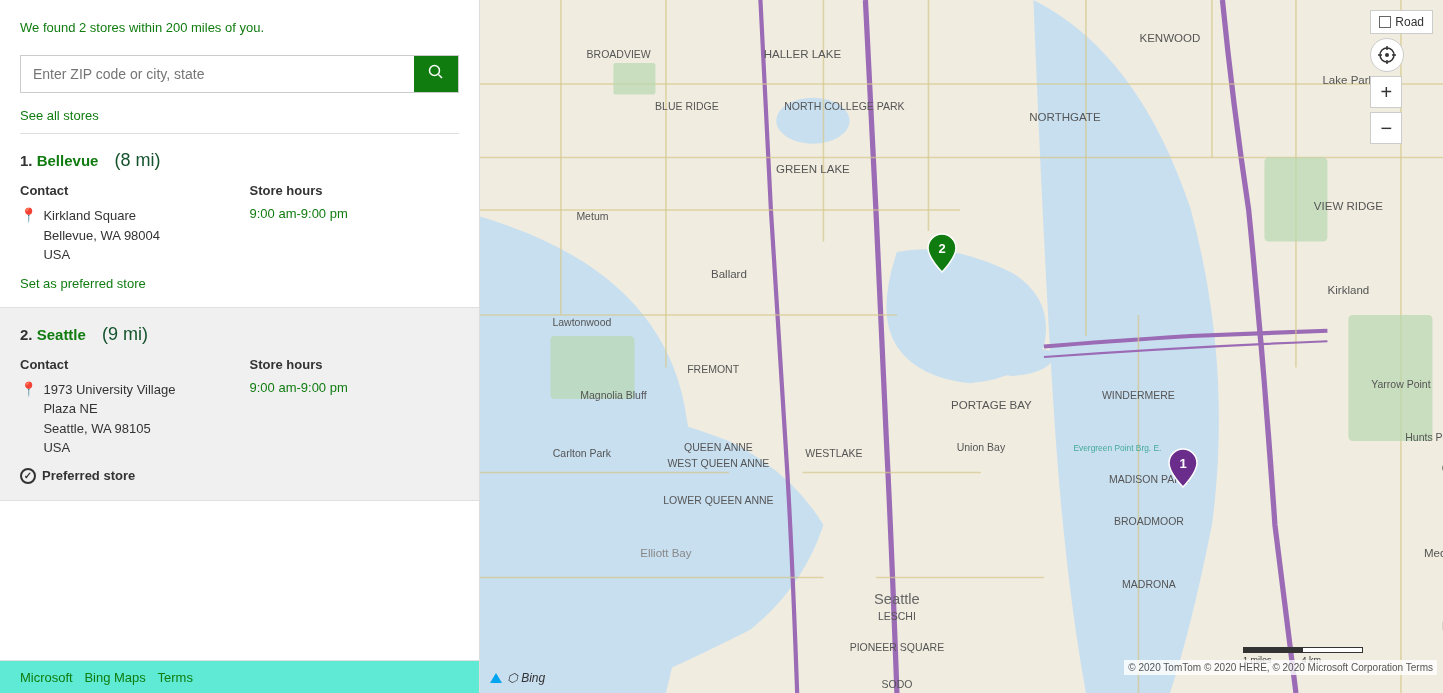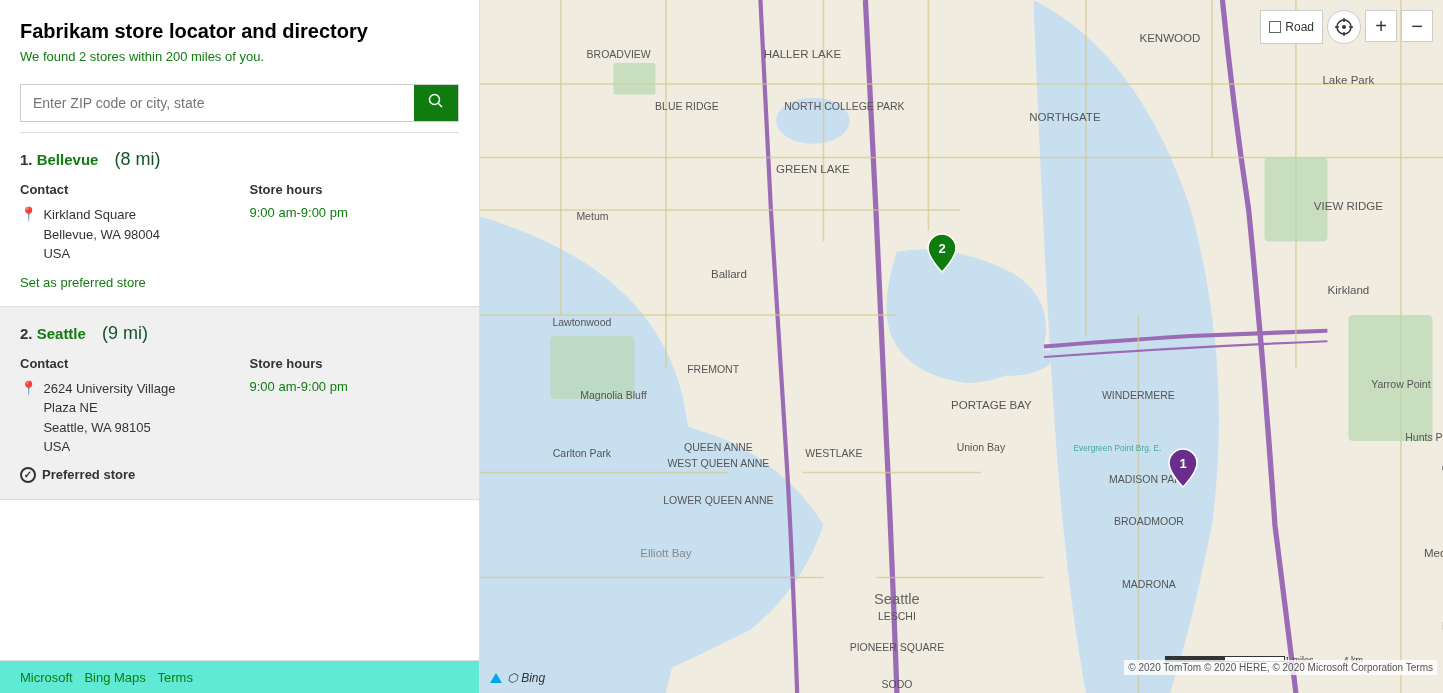--- a/index.html
+++ b/index.html
@@ -50,61 +50,63 @@
     .check-circle::after { content: '✓'; font-size: 10px; color: #333; }
 
     
     .footer { padding: 8px 20px; background: #5eead4; border-top: 1px solid #e0e0e0; }
     .footer a { color: #107c10; font-size: 13px; text-decoration: none; }
 
     
     .map-container { flex: 1; position: relative; background: #e8e0d0; overflow: hidden; }
 
     
-    .map-controls { position: absolute; top: 10px; right: 10px; display: flex; flex-direction: row; gap: 4px; z-index: 10; }
+    .map-controls { position: absolute; top: 10px; right: 10px; display: flex; flex-direction: column; gap: 4px; z-index: 10; }
     .map-control-btn { width: 32px; height: 32px; background: #fff; border: 1px solid #ccc; display: flex; align-items: center; justify-content: center; cursor: pointer; font-size: 16px; color: #333; }
     .map-road-label { background: #fff; border: 1px solid #ccc; padding: 4px 8px; font-size: 12px; display: flex; align-items: center; gap: 4px; cursor: pointer; }
     .road-checkbox { width: 12px; height: 12px; border: 1px solid #666; display: inline-block; }
 
     
     .map-attribution { position: absolute; bottom: 18px; right: 6px; font-size: 10px; color: #555; background: rgba(255,255,255,0.8); padding: 2px 4px; }
     .bing-logo { position: absolute; bottom: 8px; left: 10px; font-size: 12px; color: #333; font-style: italic; }
 
     
     .map-pin { position: absolute; transform: translate(-50%, -100%); cursor: pointer; z-index: 5; }
 
     
     .map-svg { position: absolute; top: 0; left: 0; width: 100%; height: 100%; }
 
     
-    .scale-bar { position: absolute; bottom: 30px; right: 60px; display: flex; flex-direction: row; align-items: center; font-size: 10px; color: #333; }
+    .scale-bar { position: absolute; bottom: 30px; right: 60px; display: flex; flex-direction: column; align-items: flex-start; font-size: 10px; color: #333; }
   </style>
 </head>
 <body>
 
 <div class="main-container">
 
   <div class="left-panel">
     <div class="left-header">
-      <h1>Fabrikam store locator and directory</h1>
       <div class="subtitle">We found 2 stores within 200 miles of you.</div>
     </div>
 
     <div class="search-area">
       <div class="search-box">
         <input type="text" placeholder="Enter ZIP code or city, state" style="">
         <button>
           <svg width="16" height="16" viewBox="0 0 16 16" fill="white">
             <circle cx="6.5" cy="6.5" r="5" stroke="white" stroke-width="1.5" fill="none"></circle>
             <line x1="10.5" y1="10.5" x2="14" y2="14" stroke="white" stroke-width="1.5"></line>
           </svg>
         </button>
       </div>
     </div>
 
+    <div class="see-all">
+      <a>See all stores</a>
+    </div>
 
     <hr class="divider">
 
     <div class="store-card">
       <div class="store-title">
         <span>1. </span><span class="store-name">Bellevue</span>&nbsp;<span class="store-dist">(8 mi)</span>
       </div>
       <div class="store-details">
         <div class="store-col">
           <div class="col-label">Contact</div>
@@ -130,21 +132,21 @@
     <div class="store-card selected">
       <div class="store-title">
         <span>2. </span><span class="store-name">Seattle</span>&nbsp;<span class="store-dist">(9 mi)</span>
       </div>
       <div class="store-details">
         <div class="store-col">
           <div class="col-label">Contact</div>
           <div class="address-row">
             <span class="pin-icon">📍</span>
             <div class="address-text">
-              <div>2624 University Village</div>
+              <div>1973 University Village</div>
               <div>Plaza NE</div>
               <div>Seattle, WA 98105</div>
               <div>USA</div>
             </div>
           </div>
         </div>
         <div class="store-col">
           <div class="col-label">Store hours</div>
           <div class="hours-text">9:00 am-9:00 pm</div>
         </div>

